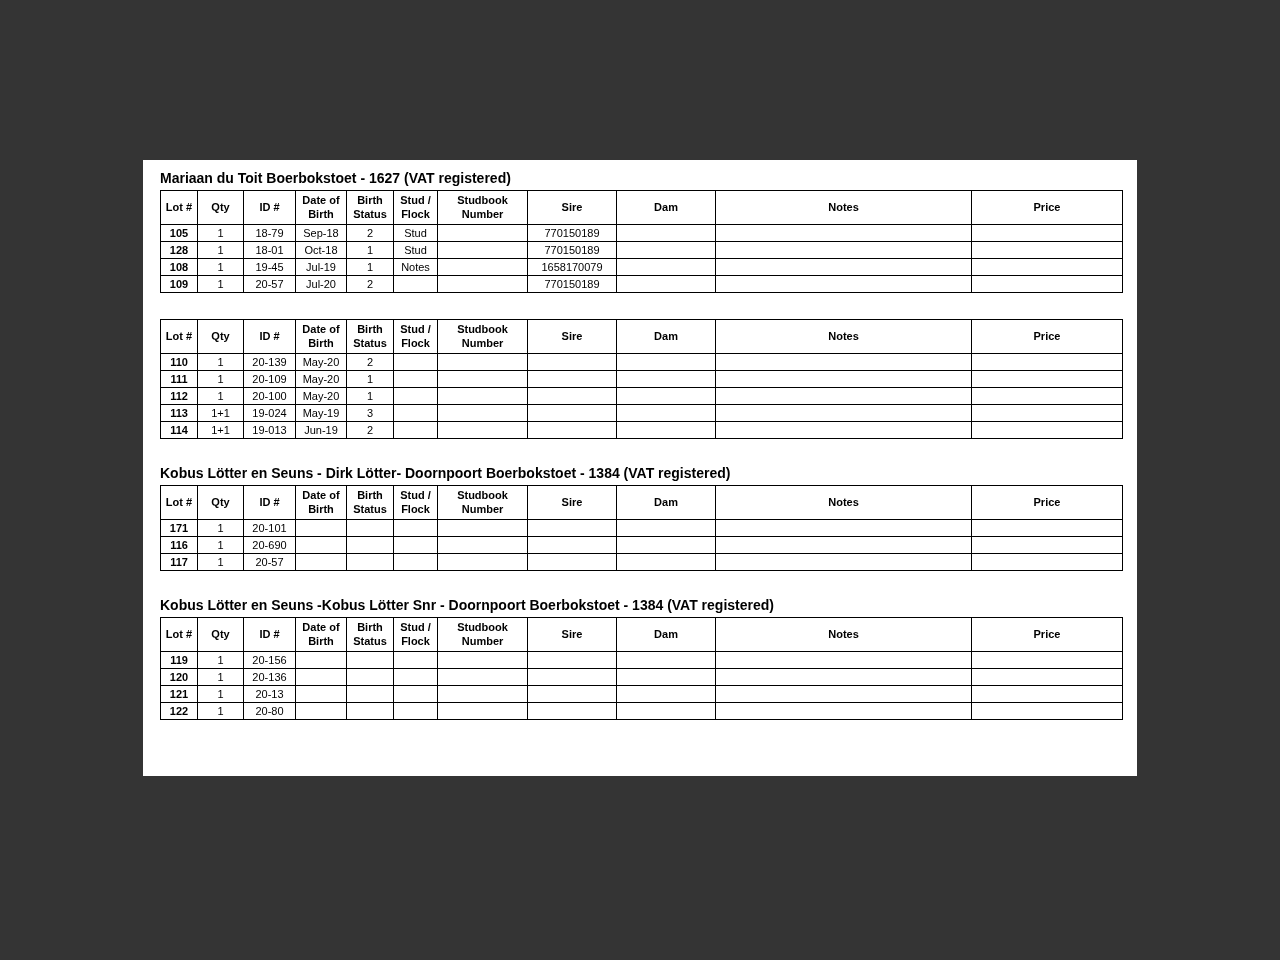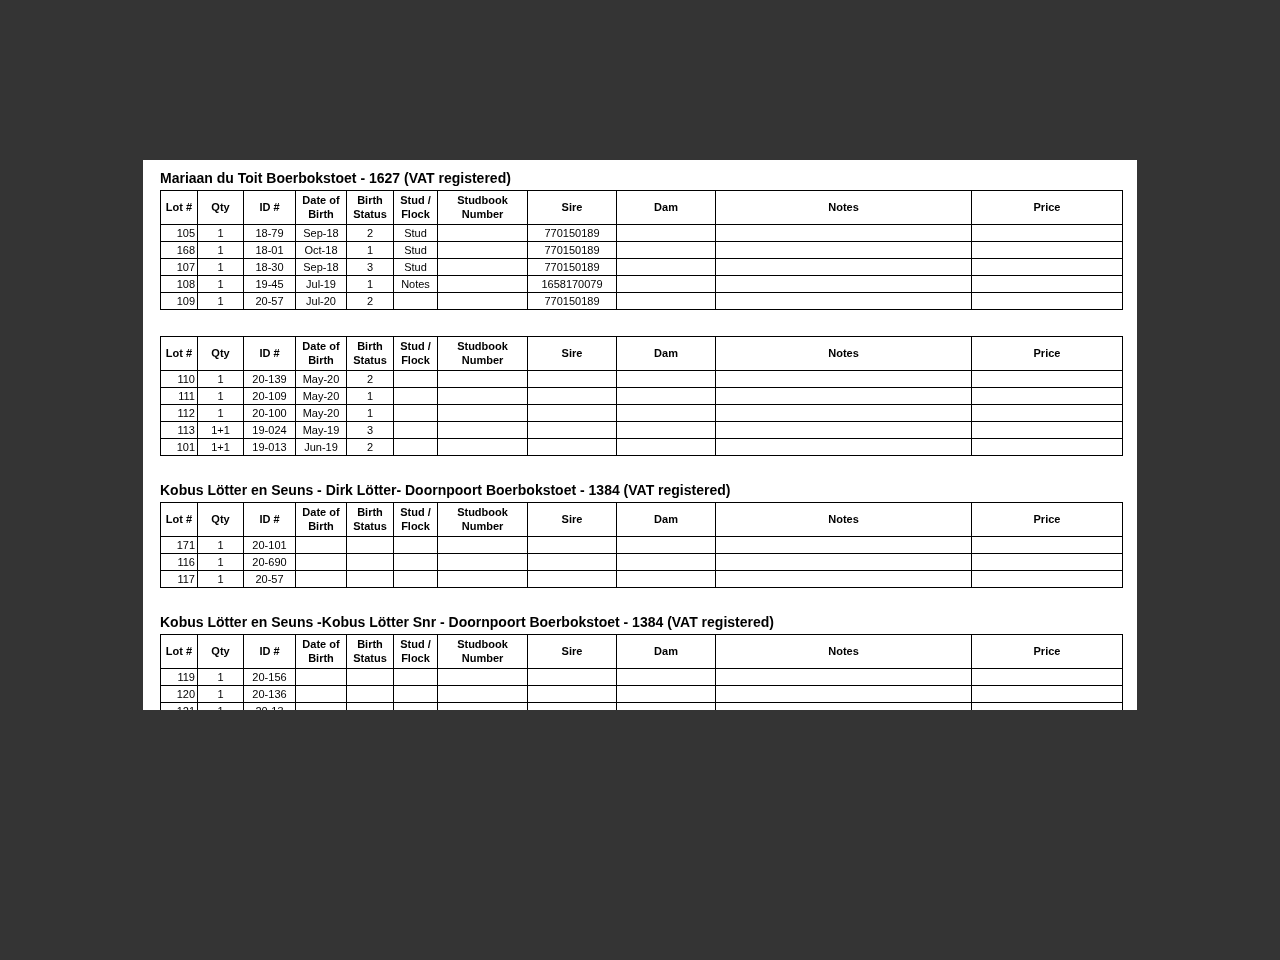--- a/index.html
+++ b/index.html
@@ -13,21 +13,21 @@
     width: 1280px;
     height: 960px;
     background: #343434;
     overflow: hidden;
   }
   .doc-page {
     position: absolute;
     left: 143px;
     top: 160px;
     width: 994px;
-    height: 550px;
+    height: 616px;
     background: #ffffff;
     box-sizing: border-box;
     padding: 10px 16px 10px 17px;
     overflow: hidden;
   }
   .section {
     margin-bottom: 26px;
   }
   .section:last-child {
     margin-bottom: 0;
@@ -60,22 +60,21 @@
     font-weight: bold;
     height: 34px;
     line-height: 1.25;
   }
   table.lot-table td {
     height: 16px;
     line-height: 16px;
     white-space: nowrap;
   }
   table.lot-table td.lot-cell {
-    font-weight: normal;
-    text-align: right;
+    font-weight: bold;
   }
 </style>
 </head>
 <body>
 
 <div class="viewport">
   <div class="doc-page">
     <div id="sections-root">
         <div class="section">
           <h2 class="section-title">Mariaan du Toit Boerbokstoet - 1627 (VAT registered)</h2>
@@ -116,38 +115,25 @@
                 <td>Sep-18</td>
                 <td>2</td>
                 <td>Stud</td>
                 <td></td>
                 <td>770150189</td>
                 <td></td>
                 <td></td>
                 <td></td>
               </tr>
               <tr>
-                <td class="lot-cell">168</td>
+                <td class="lot-cell">128</td>
                 <td>1</td>
                 <td>18-01</td>
                 <td>Oct-18</td>
                 <td>1</td>
-                <td>Stud</td>
-                <td></td>
-                <td>770150189</td>
-                <td></td>
-                <td></td>
-                <td></td>
-              </tr>
-              <tr>
-                <td class="lot-cell">107</td>
-                <td>1</td>
-                <td>18-30</td>
-                <td>Sep-18</td>
-                <td>3</td>
                 <td>Stud</td>
                 <td></td>
                 <td>770150189</td>
                 <td></td>
                 <td></td>
                 <td></td>
               </tr>
               <tr>
                 <td class="lot-cell">108</td>
                 <td>1</td>
@@ -254,21 +240,21 @@
                 <td>May-19</td>
                 <td>3</td>
                 <td></td>
                 <td></td>
                 <td></td>
                 <td></td>
                 <td></td>
                 <td></td>
               </tr>
               <tr>
-                <td class="lot-cell">101</td>
+                <td class="lot-cell">114</td>
                 <td>1+1</td>
                 <td>19-013</td>
                 <td>Jun-19</td>
                 <td>2</td>
                 <td></td>
                 <td></td>
                 <td></td>
                 <td></td>
                 <td></td>
                 <td></td>

